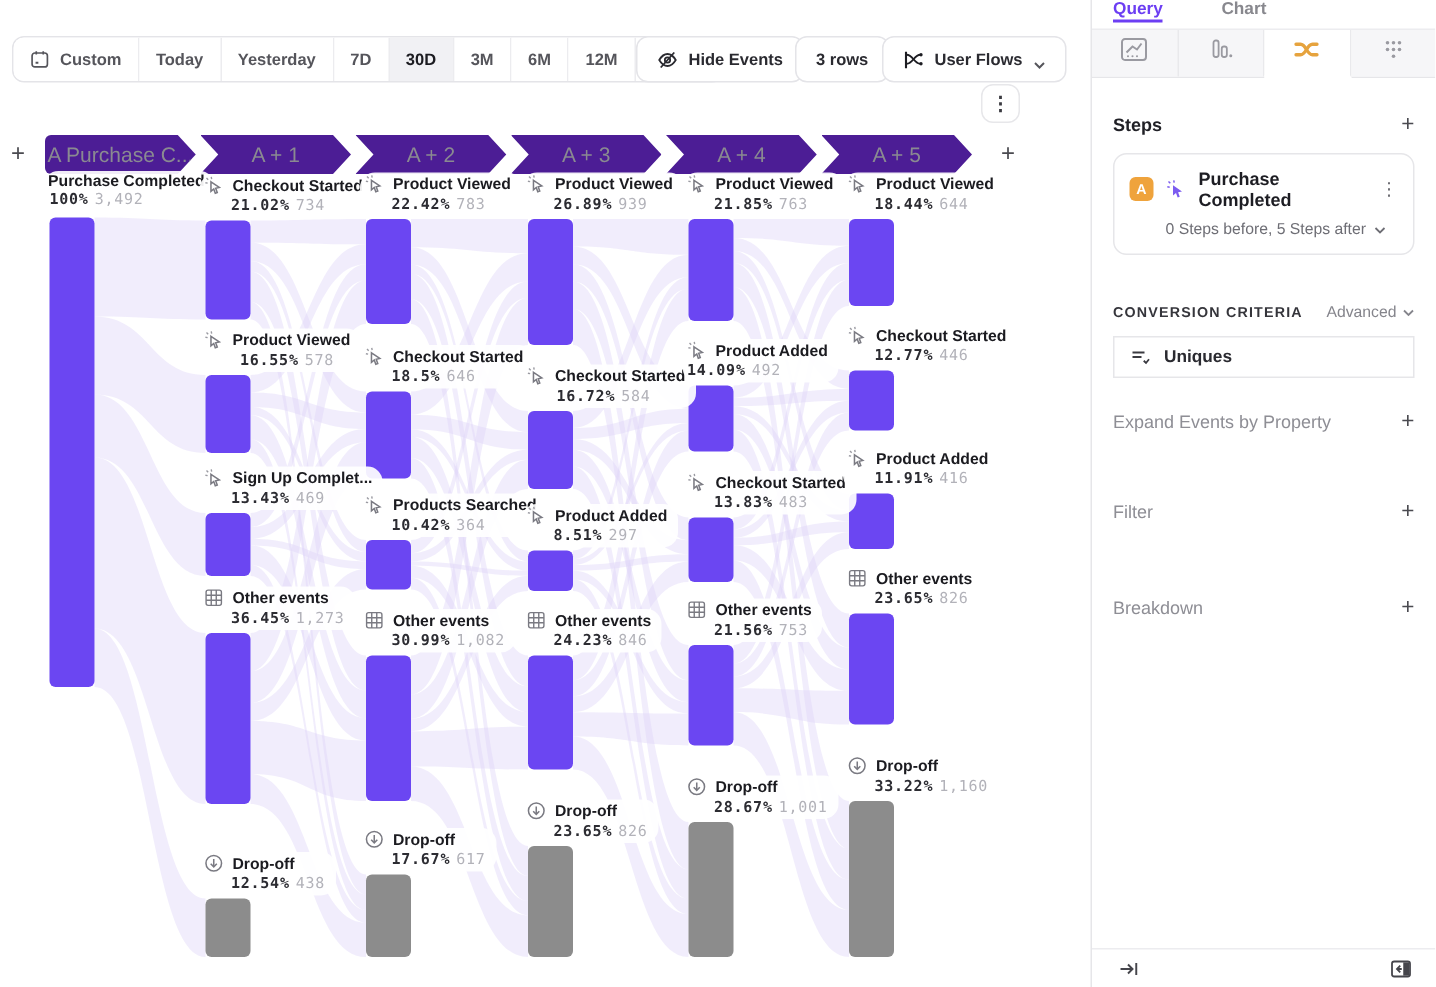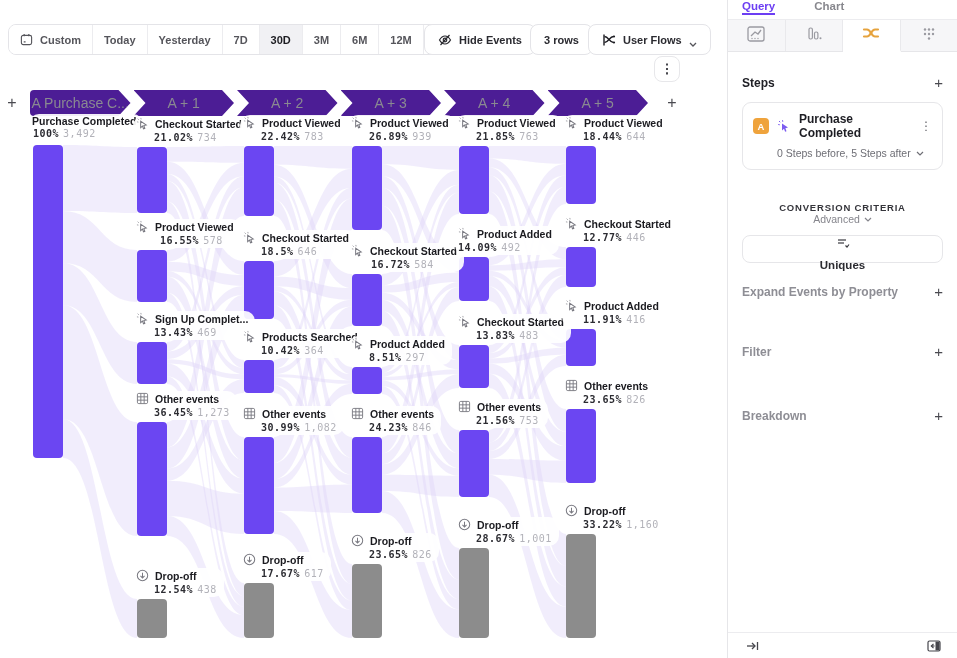--- a/index.html
+++ b/index.html
@@ -58,28 +58,28 @@
   .steps-head { display:flex; justify-content:space-between; align-items:center; margin-top:24px; }
   .steps-title { font-size:12px; font-weight:700; color:#202026; }
   .plus { font-size:15px; color:#4a4a50; cursor:pointer; background:none; border:none; line-height:14px; padding:0;}
   .step-card { margin-top:12px; border:1px solid #e6e6e9; border-radius:9px; padding:9px 10px 10px 10px; }
   .step-row1 { display:flex; align-items:center; gap:8px; }
   .badge-a { width:16px; height:16px; border-radius:4px; background:#efa33c; color:#fff; font-size:9.5px;
              font-weight:700; display:flex; align-items:center; justify-content:center; }
   .step-name { font-size:12px; font-weight:700; color:#1d1d23; flex:1; }
   .step-kebab { color:#66666c; font-size:12px; cursor:pointer; background:none; border:none; }
   .step-sub { margin:7px 0 0 24px; font-size:10.5px; color:#6e6e75; display:flex; align-items:center; gap:5px; cursor:pointer;}
-  .cc-head { display:flex; justify-content:space-between; align-items:center; margin-top:32px;flex-direction:column; }
+  .cc-head { display:flex; justify-content:space-between; align-items:center; margin-top:32px; }
   .cc-title { font-size:9.5px; font-weight:700; letter-spacing:.8px; color:#35353b; }
   .cc-adv { font-size:10.5px; color:#85858c; display:flex; align-items:center; gap:4px; cursor:pointer; }
-  .uniques { margin-top:10px; height:28px; border:1px solid #e6e6e9; border-radius:8px; display:flex;
-             align-items:center; gap:9px; padding:0 10px; cursor:pointer;flex-direction:column; }
+  .uniques { margin-top:10px; height:28px; border:1px solid #e6e6e9; border-radius:0; display:flex;
+             align-items:center; gap:9px; padding:0 10px; cursor:pointer; }
   .uniques-label { font-size:11.5px; font-weight:700; color:#2a2a30; }
   .sb-row { display:flex; justify-content:space-between; align-items:center; cursor:pointer; }
-  .sb-row-label { font-size:12px; font-weight:700; color:#8e8e95; }
+  .sb-row-label { font-size:12px; font-weight:400; color:#8e8e95; }
   .sb-footer { position:absolute; left:0; bottom:0; width:100%; height:26px; border-top:1px solid #ececef;
                display:flex; justify-content:space-between; align-items:center; padding:0 16px 0 18px; }
   .foot-ic { cursor:pointer; background:none; border:none; padding:0; display:flex; }
 </style>
 </head>
 <body>
 
 <div class="app">
 
   <div class="main">

